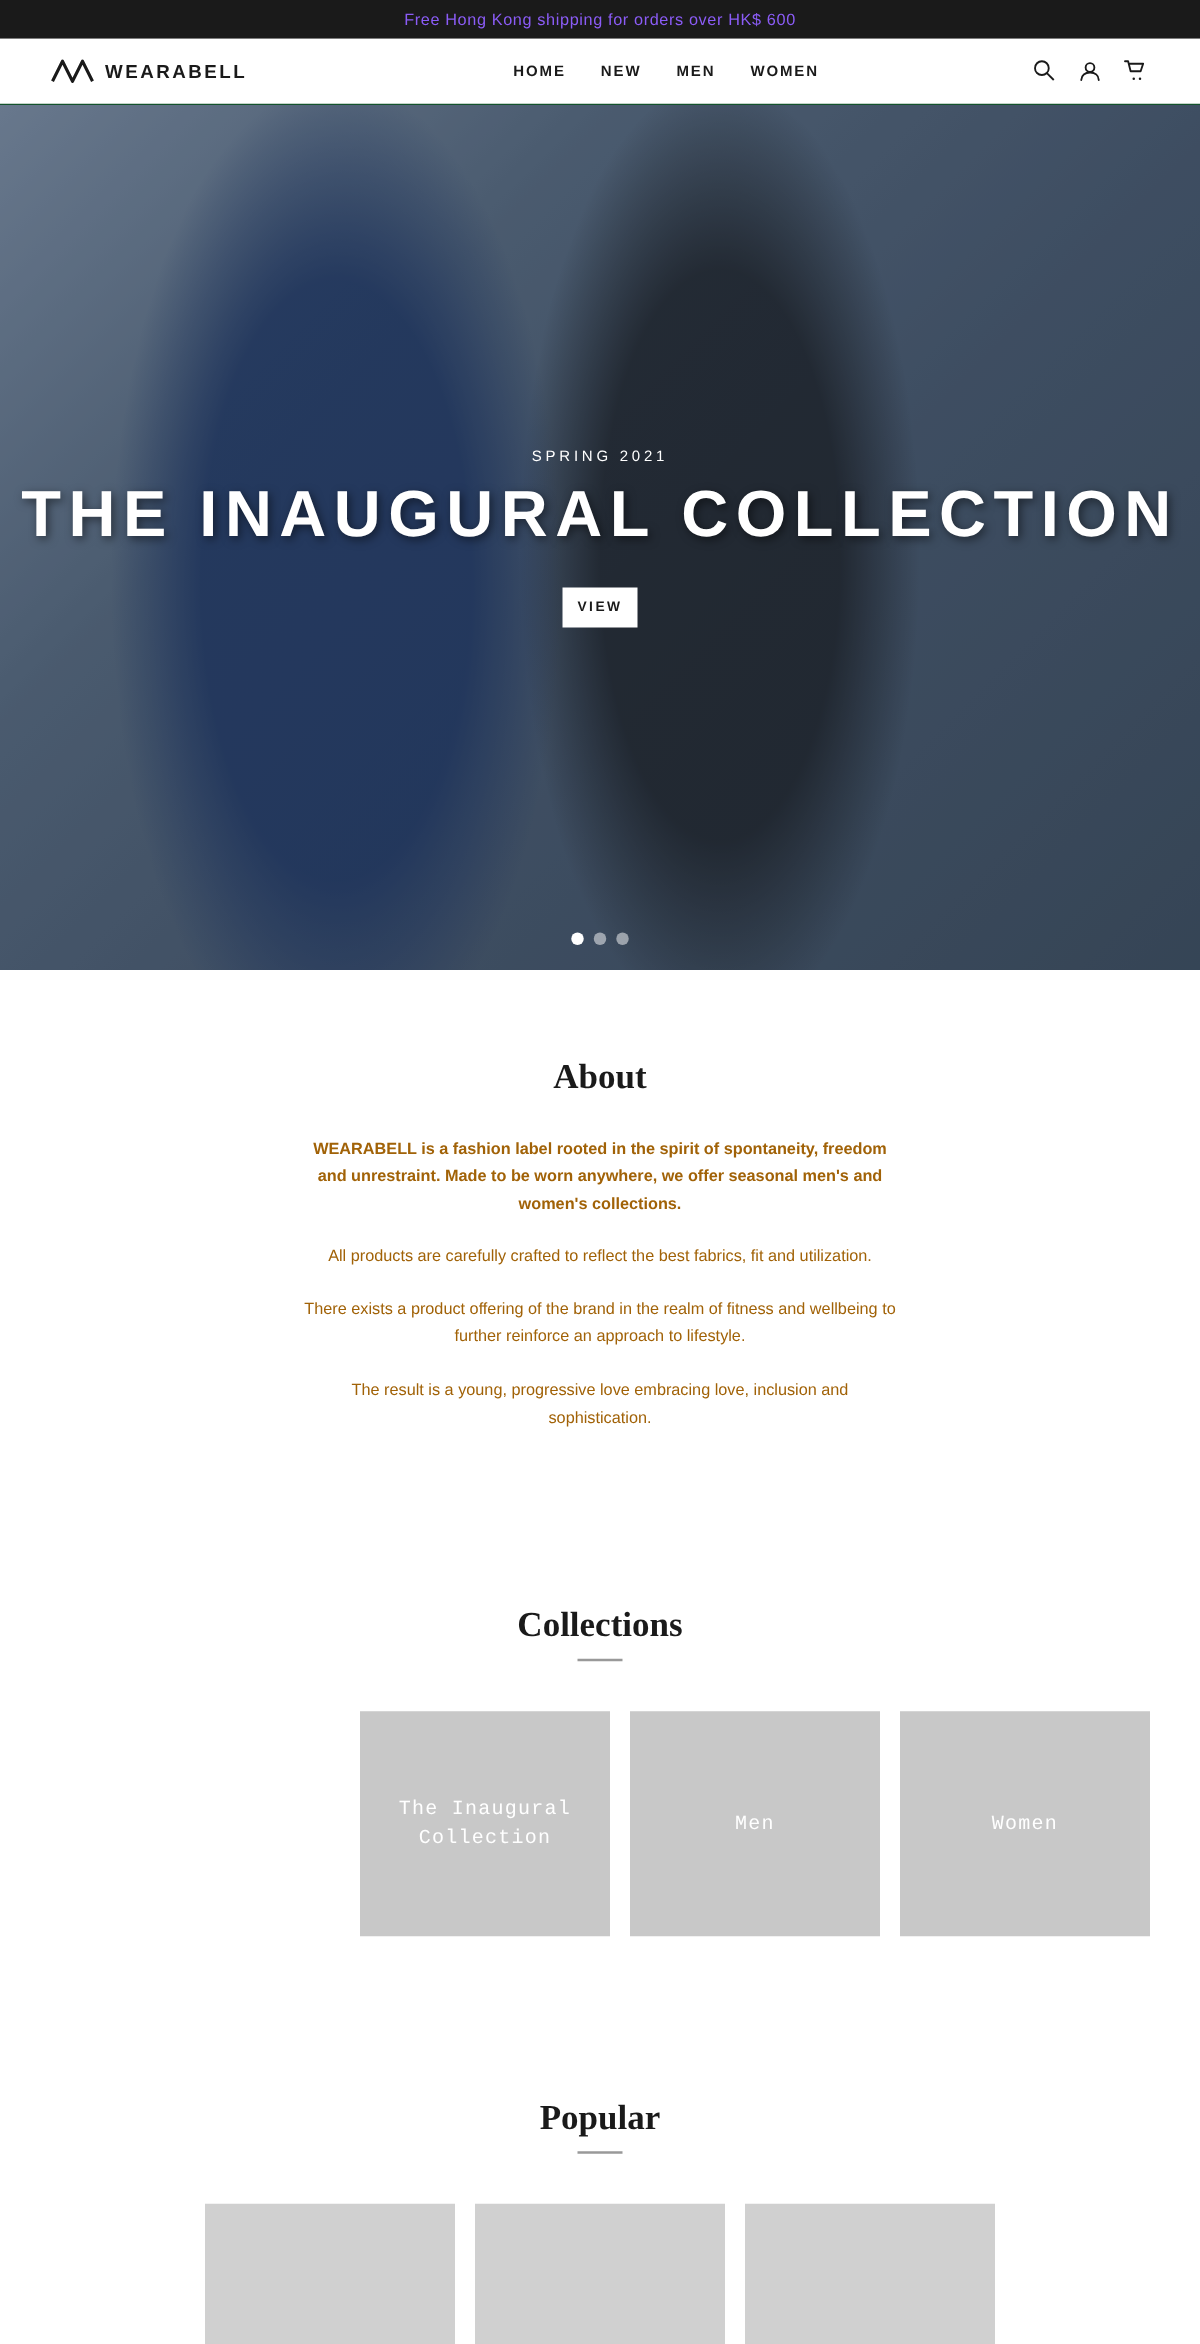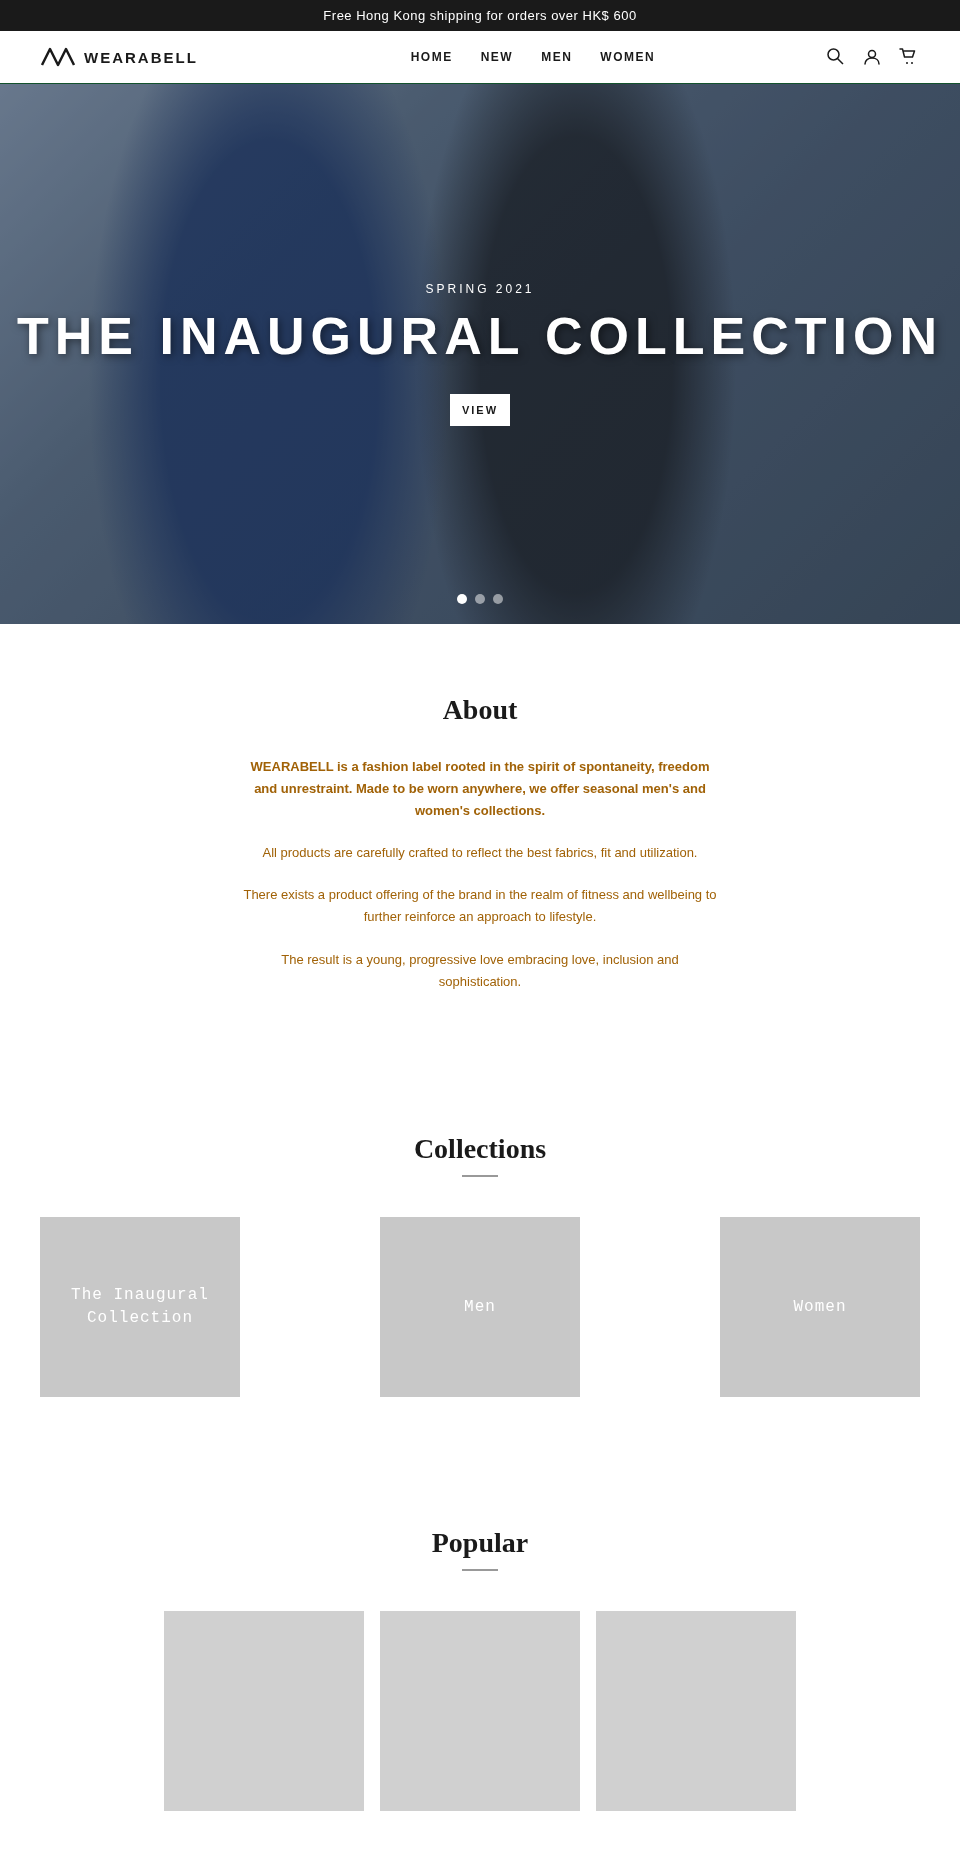--- a/index.html
+++ b/index.html
@@ -1,21 +1,21 @@
 <!DOCTYPE html>
 <html><head>
   <meta charset="utf-8">
   <style>
     * { margin: 0; padding: 0; box-sizing: border-box; }
     body { font-family: 'Georgia', serif; background: #fff; width: 960px; }
 
     
     .announcement-bar {
       background: #1a1a1a;
-      color: #ffffff;
+      color: #8b5cf6;
       text-align: center;
       padding: 8px 16px;
       font-size: 13px;
       letter-spacing: 0.5px;
       font-family: Arial, sans-serif;
     }
 
     
     .header {
       display: flex;
@@ -69,21 +69,21 @@
       align-items: center;
       justify-content: center;
       font-size: 14px;
       color: #1a1a1a;
     }
 
     
     .hero {
       position: relative;
       width: 100%;
-      height: 540px;
+      height: 692px;
       background: #ef4444;
       overflow: hidden;
       display: flex;
       align-items: center;
       justify-content: center;
     }
     .hero-bg {
       position: absolute;
       inset: 0;
       background: linear-gradient(135deg, #8a9bb0 0%, #5c6e82 30%, #4a5a6e 60%, #3d4d5c 100%);
@@ -201,21 +201,21 @@
     }
     .section-divider {
       width: 36px;
       height: 2px;
       background: #999;
       margin: 0 auto 40px;
     }
     .collections-grid {
       display: flex;
       gap: 16px;
-      justify-content: space-between;
+      justify-content: flex-end;
     }
     .collection-card {
       width: 200px;
       height: 180px;
       background: #c8c8c8;
       display: flex;
       align-items: center;
       justify-content: center;
       cursor: pointer;
       position: relative;

